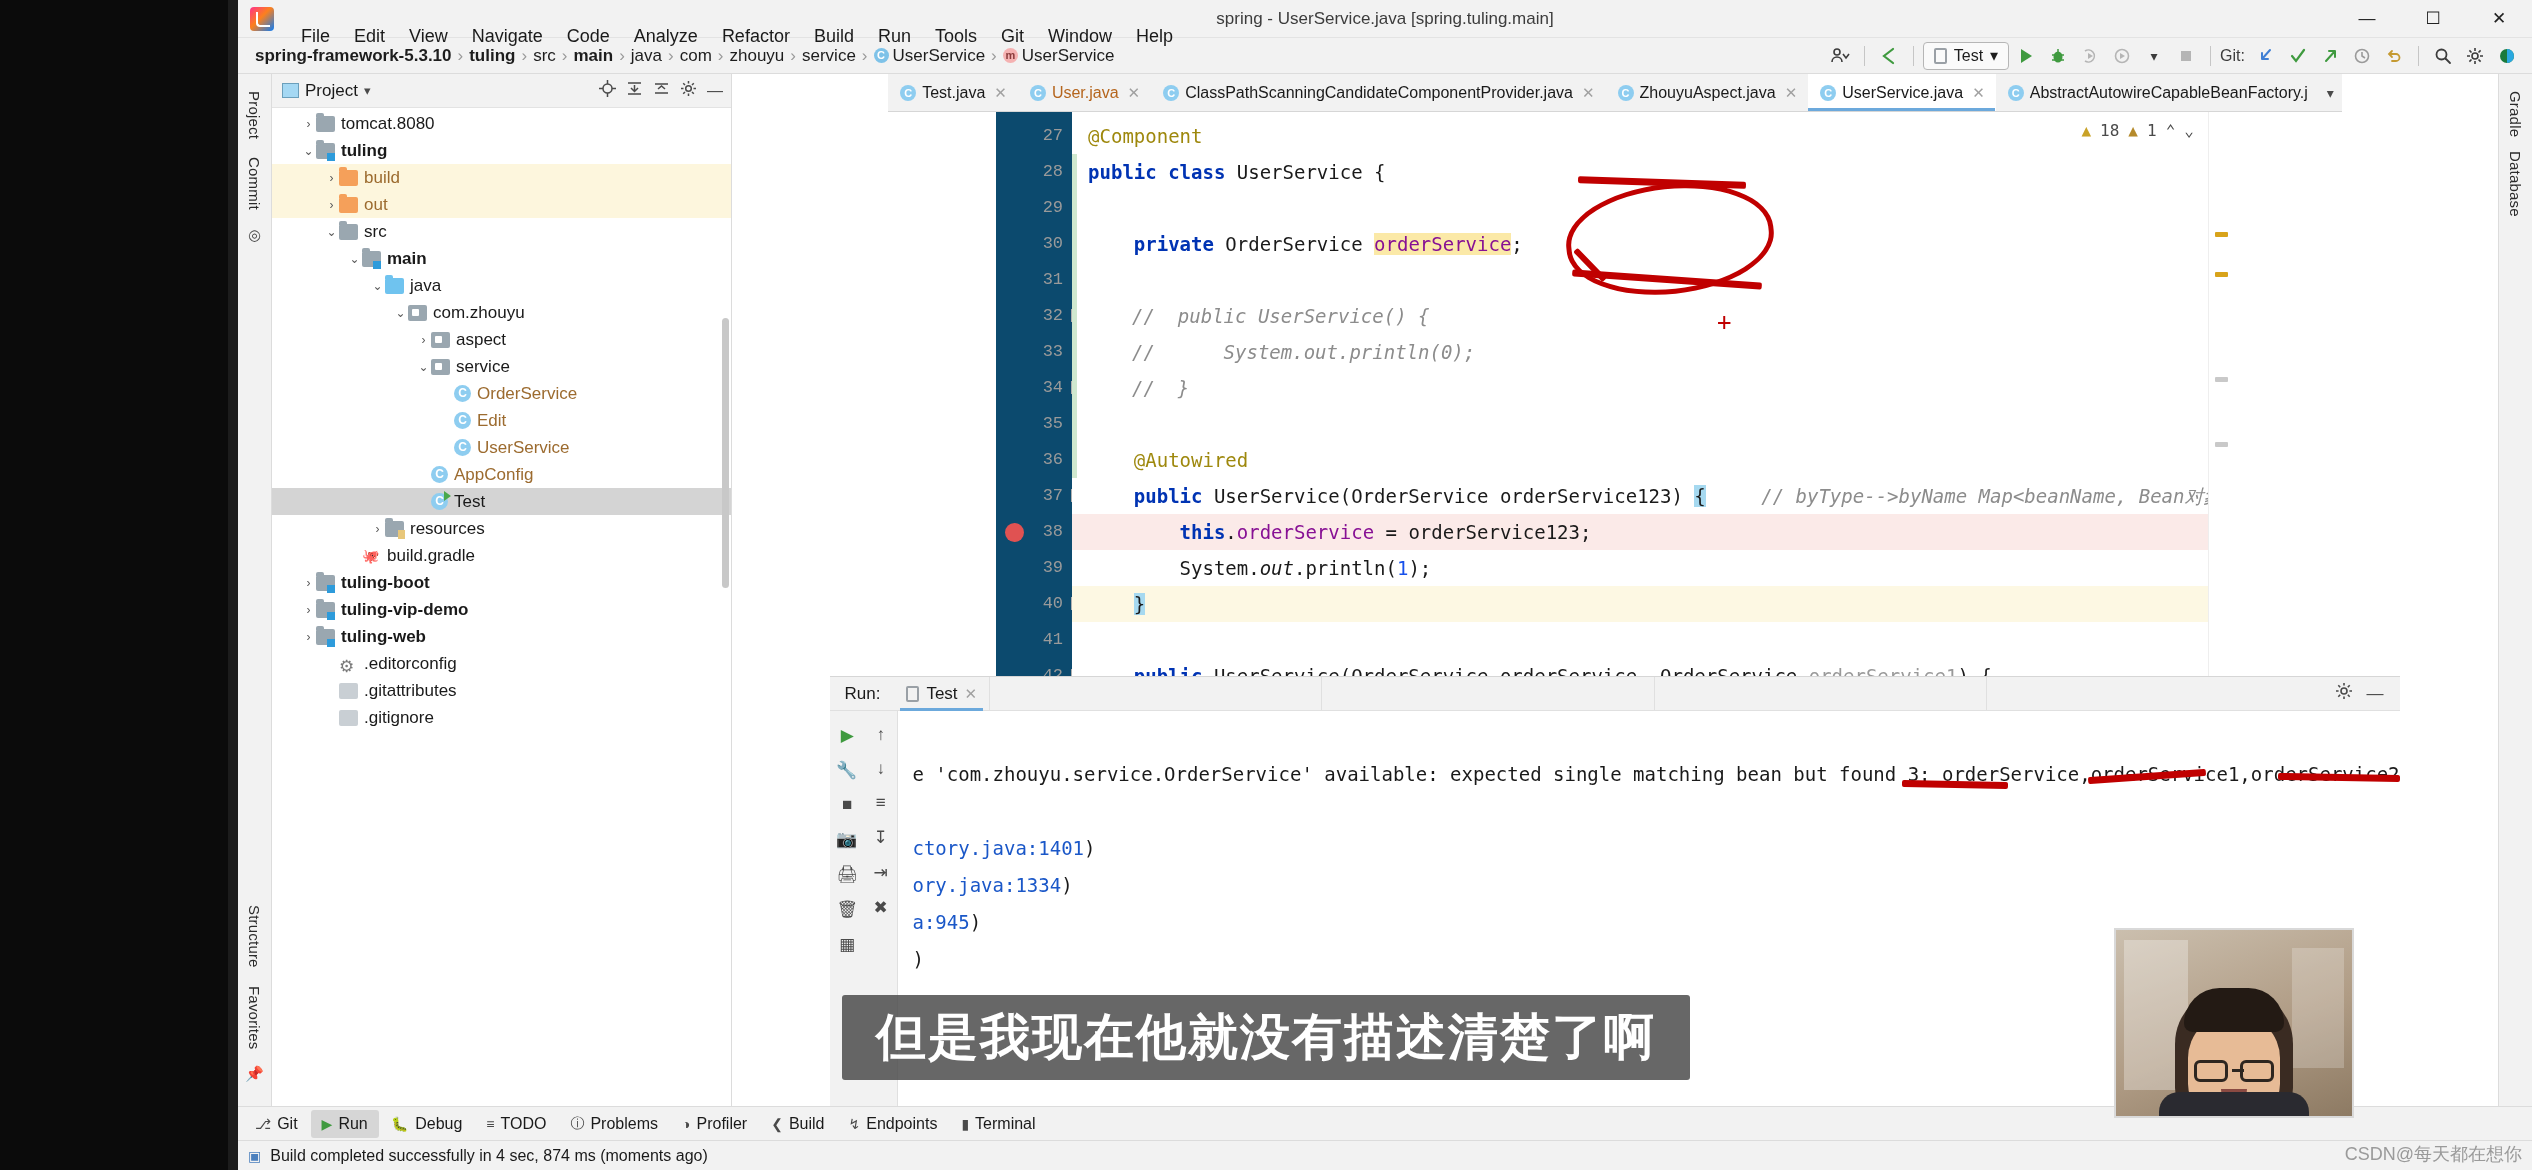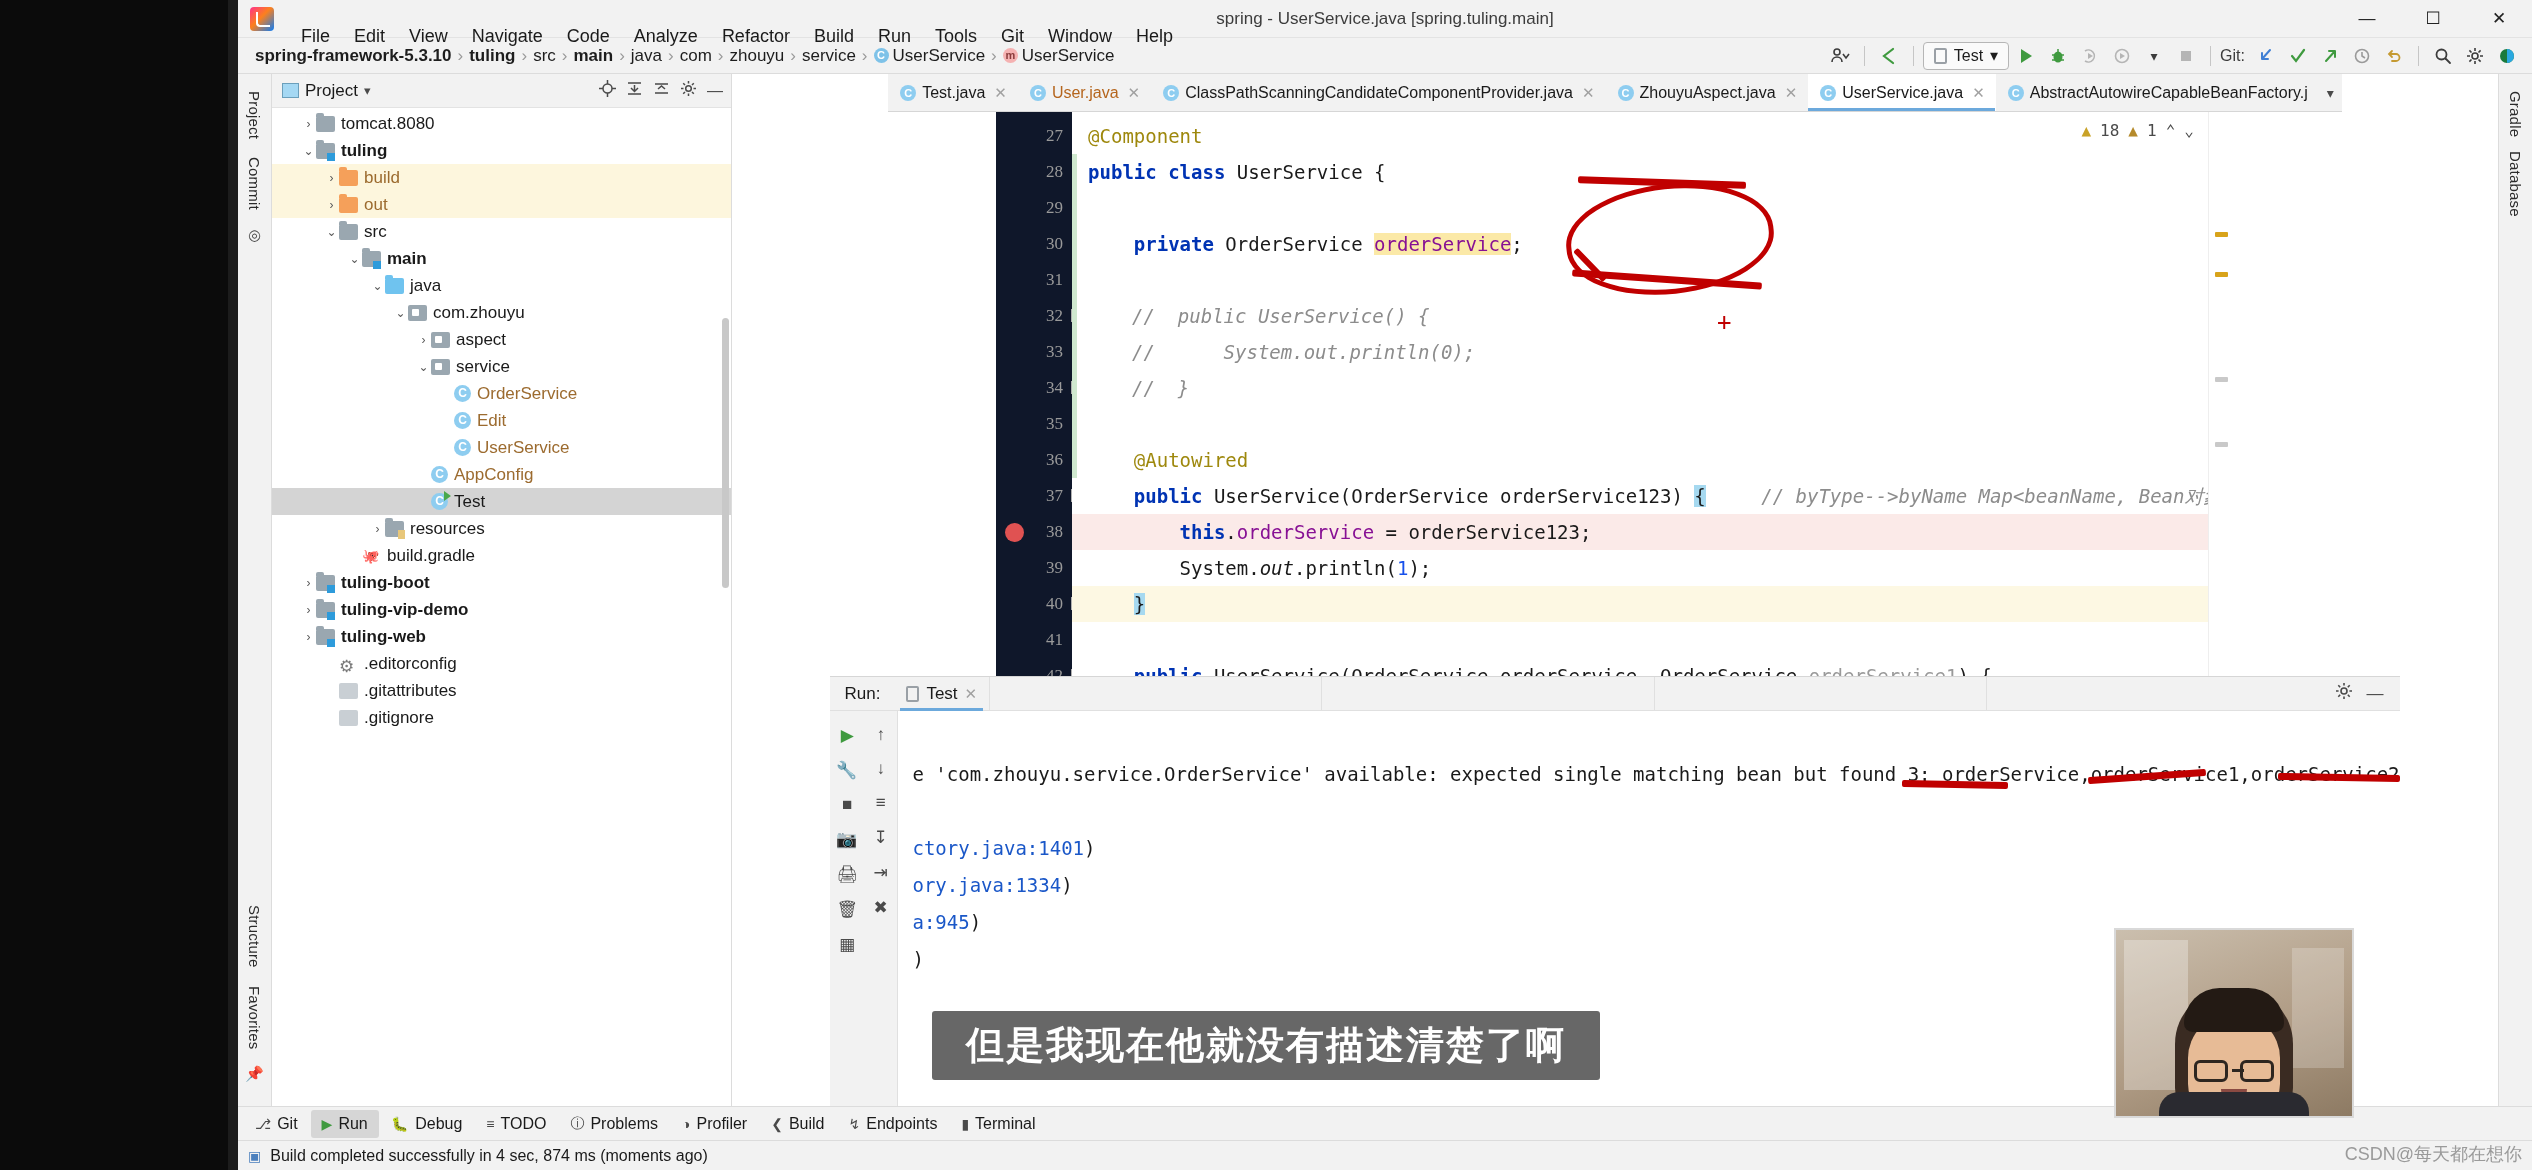--- a/index.html
+++ b/index.html
@@ -155,22 +155,22 @@
     content: ""; position: absolute; left: 0; right: 0; bottom: 0; height: 3px; background: #6ca9dc;
   }
   .tab .tico { width:16px; height:16px; border-radius:50%; background:#8ecdf0; position:relative; flex:none; }
   .tab .tico::after { content:"C"; position:absolute; inset:0; text-align:center; line-height:16px; font-size:11px; color:#fff; font-weight:bold;}
   .tab .tx { color:#a0a0a0; font-size:15px; margin-left:3px; }
   .tab.orange .tname { color: #b5651d; }
   .tabs-more { margin-left:auto; display:flex; align-items:center; padding:0 8px; color:#4a4a4a; font-size:14px;}
 
   .editorwrap { flex: 1; display: flex; min-height: 0; position: relative; overflow: hidden; }
   .gutter {
-    width: 76px; background: #0f172a; flex: none; position: relative;
-    font-family: Liberation Serif, serif; font-size: 17px; color: #9a9a9a;
+    width: 76px; background: #0c4a6e; flex: none; position: relative;
+    font-family: Liberation Mono, monospace; font-size: 17px; color: #9a9a9a;
     text-align: right; padding-top: 6px;
   }
   .gline { height: 36px; line-height: 36px; padding-right: 9px; position: relative; }
   .gline .fold { position: absolute; right: -12px; top: 11px; width: 13px; height: 13px;
                  border: 1px solid #b0b0b0; background:#fafafa; color:#666; font-size:10px; line-height:11px; text-align:center;}
   .breakpoint { position: absolute; left: 9px; top: 9px; width: 19px; height: 19px; border-radius: 50%; background: #e05252; }
 
   .codearea {
     flex: 1; position: relative; padding-top: 6px; overflow: hidden;
     font-family: "DejaVu Sans Mono", monospace; font-size: 19px; color: #1a1a1a; background: #fff;
@@ -239,21 +239,21 @@
     flex: 1; background: #fff; position: relative; overflow: hidden;
     font-family: "DejaVu Sans Mono", monospace; font-size: 19px; color: #1a1a1a;
     padding-top: 8px;
   }
   .coline { height: 37px; line-height: 37px; white-space: pre; padding-left: 14px; }
   .link { color: #1a57c8; }
 
   
   .subtitle {
     position: absolute; left: 50%; transform: translateX(-50%); bottom: 90px;
-    background: rgba(70,70,70,.82); color: #fff; font-size: 38px; font-weight: bold;
+    background: rgba(70,70,70,.82); color: #fff; font-size: 50px; font-weight: bold;
     padding: 9px 34px; border-radius: 3px; letter-spacing: 2px; white-space: nowrap;
   }
 
   
   .pip {
     position: absolute; right: 178px; bottom: 52px; width: 240px; height: 190px;
     border: 2px solid #d9d9d9; overflow: hidden; background: #b7a99a;
   }
   .pip-bg { position:absolute; inset:0; background: linear-gradient(160deg,#cbbfae 0%, #b09c85 55%, #8d7a63 100%); }
   .pip-shelf { position:absolute; left:8px; top:10px; width:64px; height:150px; background:rgba(255,255,255,.30); }

